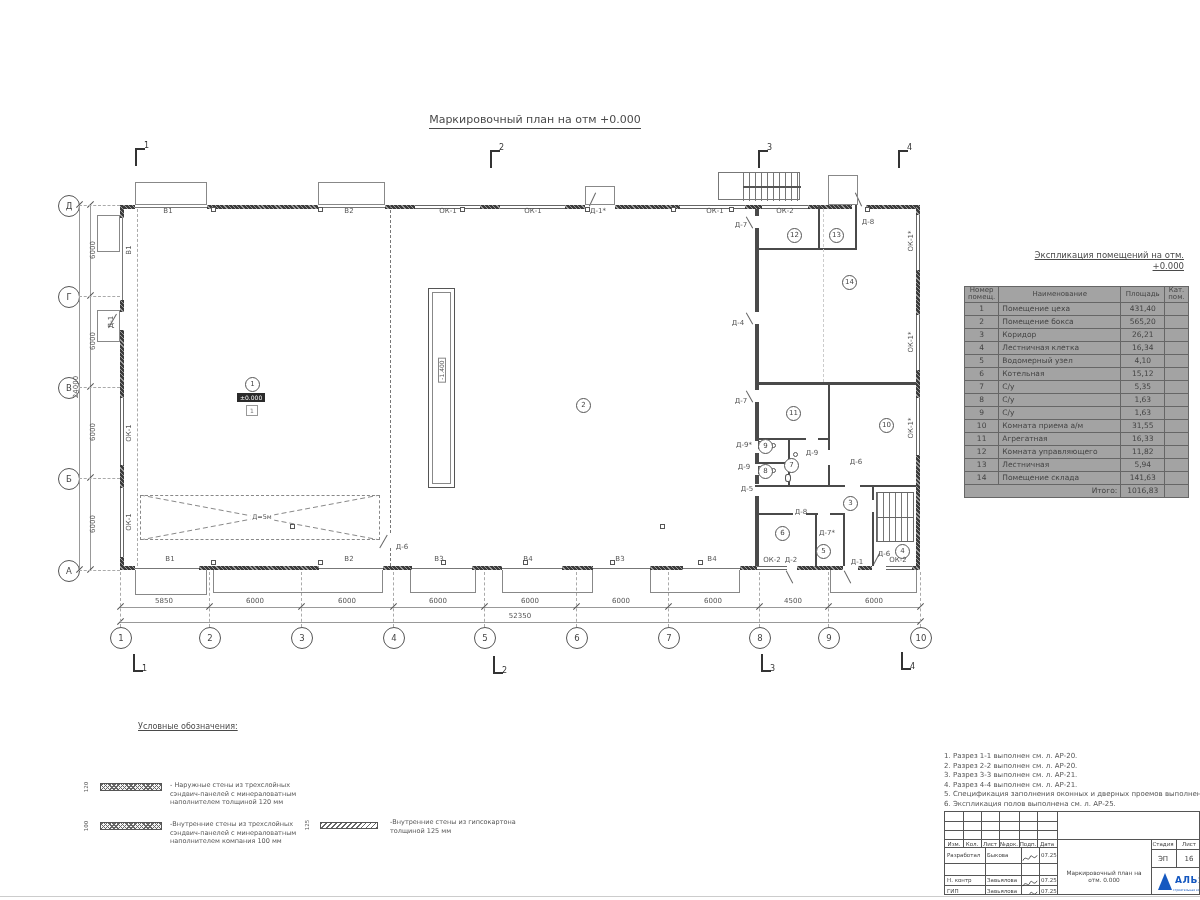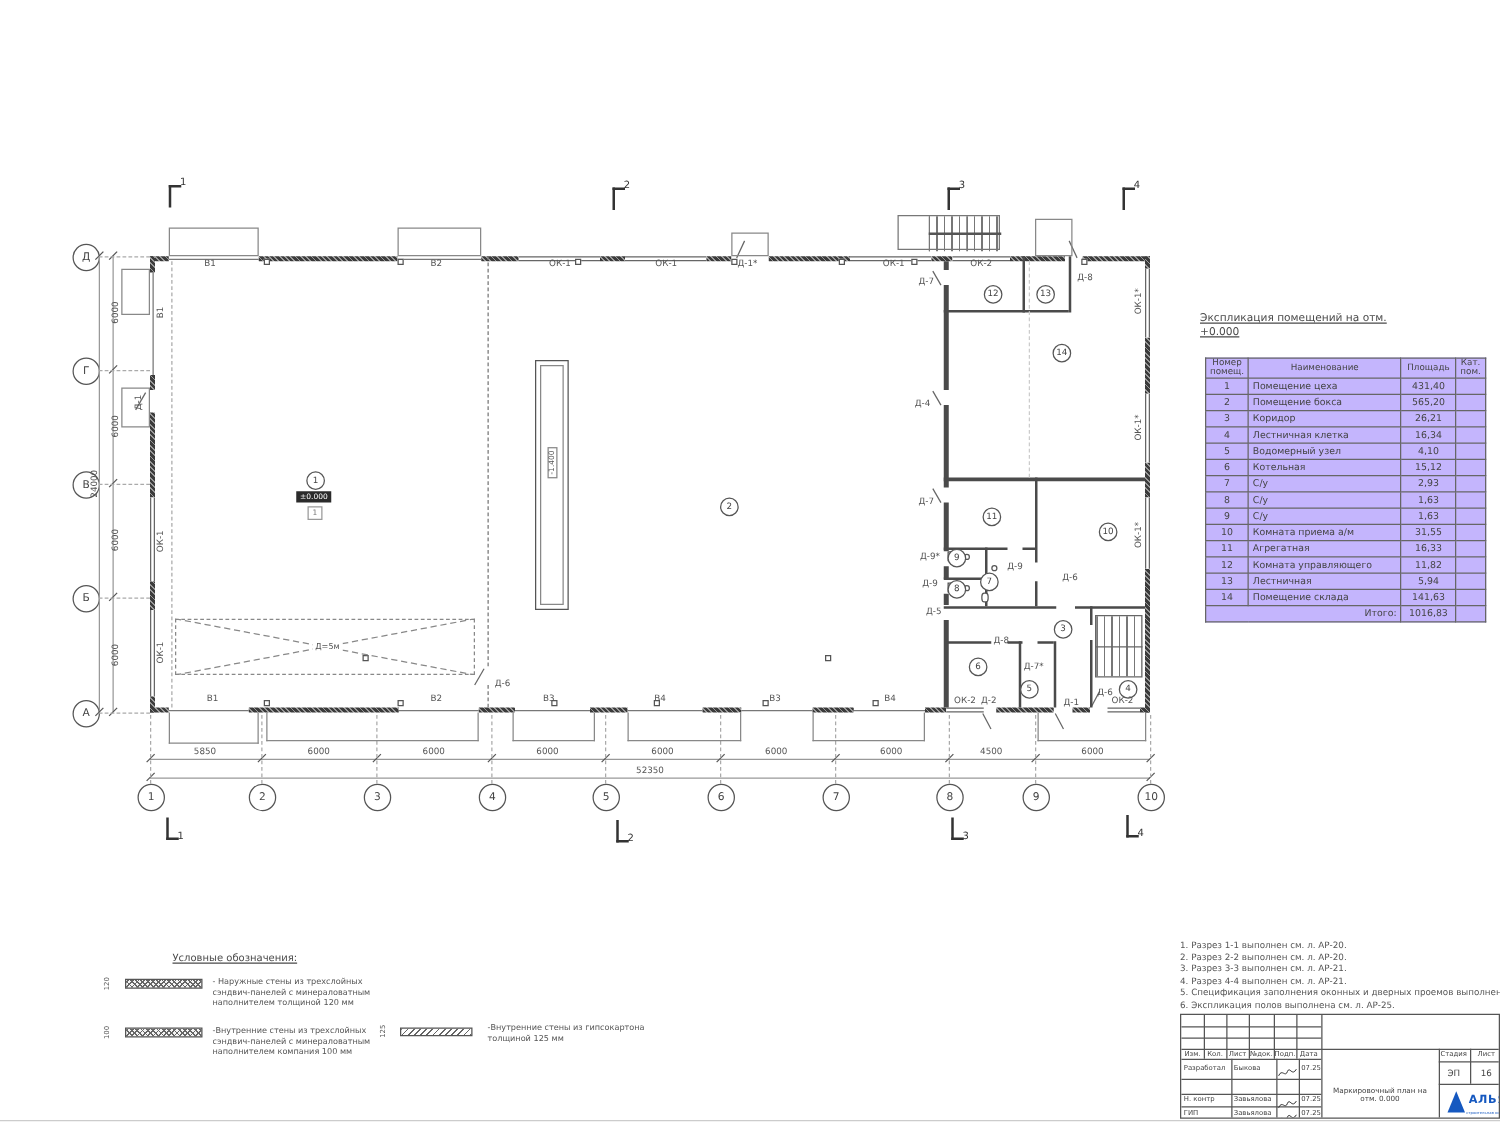--- a/index.html
+++ b/index.html
@@ -27,31 +27,31 @@
   .sq{position:absolute;width:5px;height:5px;border:1px solid #555;background:#fff;box-sizing:border-box}
   .st{position:absolute;border:1px solid #666;box-sizing:border-box;background:repeating-linear-gradient(90deg,#777 0 1px,transparent 1px 6px)}
   .fix{position:absolute;border:1px solid #555;background:#fff;box-sizing:border-box}
   .secv{position:absolute;width:2px;background:#333}
   .sech{position:absolute;height:2px;background:#333}
   .sect{position:absolute;font-size:8px;color:#333}
   
   .title-wrap{position:absolute;left:395px;top:108px;width:280px;text-align:center}
   .title-wrap span{display:inline-block;font-size:11px;color:#4a4a4a;border-bottom:1px solid #4a4a4a;padding-bottom:2px}
   
-  .ex{position:absolute;left:964px;top:286px;border-collapse:collapse;background:#c4b5fd}
+  .ex{position:absolute;left:964px;top:286px;border-collapse:collapse;background:#a3a3a3}
   .ex td,.ex th{border:1px solid #666;font-size:7.5px;font-weight:normal;color:#444;padding:0 3px;height:12px;line-height:1.05}
   .ex th{font-size:7px;white-space:pre-line;text-align:center}
   .ex td.c{text-align:center}
   .ex td.r{text-align:right}
-  .ex-title{position:absolute;left:960px;top:250px;width:224px;text-align:left;font-size:8.5px;color:#4a4a4a;text-decoration:underline;line-height:1.3}
+  .ex-title{position:absolute;left:960px;top:250px;width:224px;text-align:right;font-size:8.5px;color:#4a4a4a;text-decoration:underline;line-height:1.3}
   
   .notes{position:absolute;left:944px;top:752px;width:260px}
   .notes div{font-size:7px;color:#555;line-height:9.5px;white-space:nowrap}
   
-  .lg-title{position:absolute;left:138px;top:762px;font-size:8px;color:#4a4a4a;text-decoration:underline}
+  .lg-title{position:absolute;left:138px;top:722px;font-size:8px;color:#4a4a4a;text-decoration:underline}
   .lg-text{position:absolute;font-size:6.5px;color:#555;line-height:8.5px;white-space:pre-line}
   .hx1{position:absolute;border:1px solid #555;box-sizing:border-box;
        background-image:repeating-linear-gradient(45deg,#666 0 1px,transparent 1px 3px),repeating-linear-gradient(-45deg,#666 0 1px,#f4f4f4 1px 3px)}
   .hx2{position:absolute;border:1px solid #555;box-sizing:border-box;
        background-image:repeating-linear-gradient(135deg,#666 0 1px,#fff 1px 3.5px)}
   .lg-dim{position:absolute;font-size:5.5px;color:#555;transform:translate(-50%,-50%) rotate(-90deg)}
   
   .tb{position:absolute;left:944px;top:811px;width:256px;height:84px;border:1px solid #555;box-sizing:border-box;background:#fff;overflow:hidden}
   .tb .vl{position:absolute;width:1px;background:#555}
   .tb .hl{position:absolute;height:1px;background:#555}
@@ -59,20 +59,23 @@
   .tb .sc{transform:translateX(-50%)}
   .logo-tri{position:absolute;width:0;height:0;border-left:7px solid transparent;border-right:7px solid transparent;border-bottom:17px solid #1558c0}
   .logo-txt{position:absolute;font-size:9px;font-weight:bold;color:#1558c0;letter-spacing:.5px}
   .logo-sub{position:absolute;font-size:3px;color:#1558c0;white-space:nowrap}
 </style>
 </head>
 <body>
 
 <div class="sheet">
 
+  <div class="title-wrap">
+    <span>Маркировочный план на отм +0.000</span>
+  </div>
 
   <div class="gc" style="left:58px;top:195px">Д</div>
   <div class="gc" style="left:58px;top:286px">Г</div>
   <div class="gc" style="left:58px;top:377px">В</div>
   <div class="gc" style="left:58px;top:468px">Б</div>
   <div class="gc" style="left:58px;top:560px">А</div>
 
   <div class="gc" style="left:110px;top:627px">1</div>
   <div class="gc" style="left:199px;top:627px">2</div>
   <div class="gc" style="left:291px;top:627px">3</div>
@@ -435,21 +438,21 @@
         </tr>
     <tr>
           <td class="c">6</td>
           <td>Котельная</td>
           <td class="c">15,12</td>
           <td></td>
         </tr>
     <tr>
           <td class="c">7</td>
           <td>С/у</td>
-          <td class="c">2,93</td>
+          <td class="c">5,35</td>
           <td></td>
         </tr>
     <tr>
           <td class="c">8</td>
           <td>С/у</td>
           <td class="c">1,63</td>
           <td></td>
         </tr>
     <tr>
           <td class="c">9</td>

